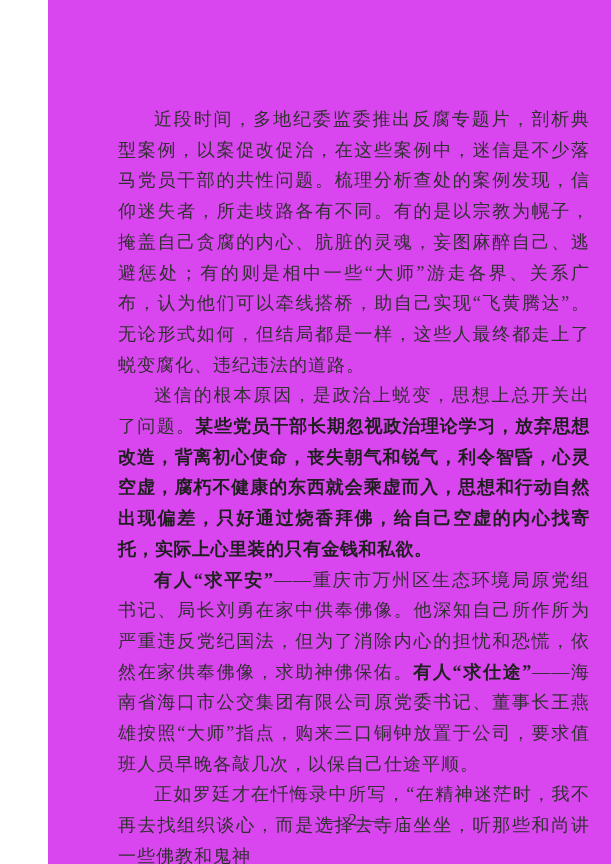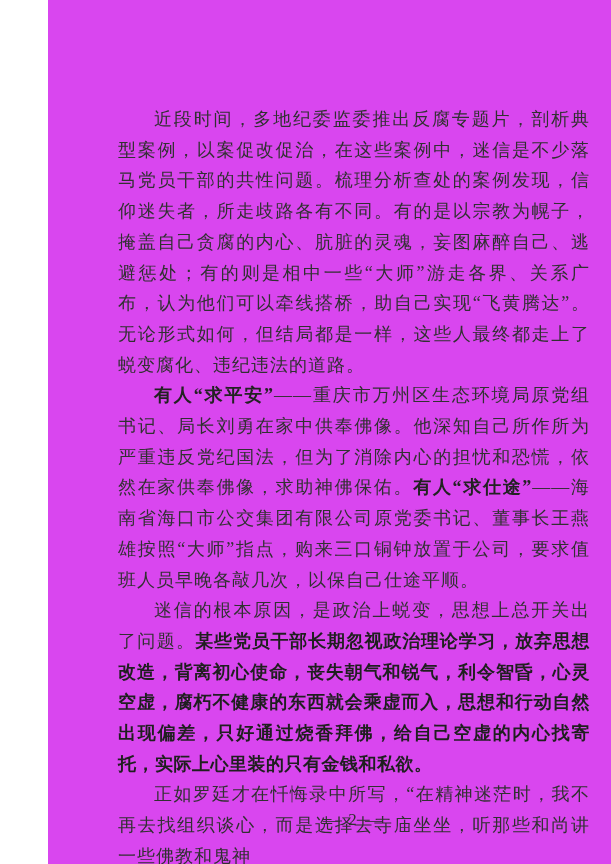--- a/index.html
+++ b/index.html
@@ -55,20 +55,20 @@
     color: #313131;
     letter-spacing: 2px;
   }
 </style>
 </head>
 <body>
 
 <div class="page">
   <div class="doc-body" id="doc-body">
       <p class="para"><span class="seg-regular">近段时间，多地纪委监委推出反腐专题片，剖析典型案例，以案促改促治，在这些案例中，迷信是不少落马党员干部的共性问题。梳理分析查处的案例发现，信仰迷失者，所走歧路各有不同。有的是以宗教为幌子，掩盖自己贪腐的内心、肮脏的灵魂，妄图麻醉自己、逃避惩处；有的则是相中一些“大师”游走各界、关系广布，认为他们可以牵线搭桥，助自己实现“飞黄腾达”。无论形式如何，但结局都是一样，这些人最终都走上了蜕变腐化、违纪违法的道路。</span></p>
+      <p class="para"><span class="seg-regular">迷信的根本原因，是政治上蜕变，思想上总开关出了问题。</span><span class="seg-bold-sans">某些党员干部长期忽视政治理论学习，放弃思想改造，背离初心使命，丧失朝气和锐气，利令智昏，心灵空虚，腐朽不健康的东西就会乘虚而入，思想和行动自然出现偏差，只好通过烧香拜佛，给自己空虚的内心找寄托，实际上心里装的只有金钱和私欲。</span></p>
       <p class="para"><span class="seg-bold-serif">有人“求平安”</span><span class="seg-regular">——重庆市万州区生态环境局原党组书记、局长刘勇在家中供奉佛像。他深知自己所作所为严重违反党纪国法，但为了消除内心的担忧和恐慌，依然在家供奉佛像，求助神佛保佑。</span><span class="seg-bold-serif">有人“求仕途”</span><span class="seg-regular">——海南省海口市公交集团有限公司原党委书记、董事长王燕雄按照“大师”指点，购来三口铜钟放置于公司，要求值班人员早晚各敲几次，以保自己仕途平顺。</span></p>
-      <p class="para"><span class="seg-regular">迷信的根本原因，是政治上蜕变，思想上总开关出了问题。</span><span class="seg-bold-sans">某些党员干部长期忽视政治理论学习，放弃思想改造，背离初心使命，丧失朝气和锐气，利令智昏，心灵空虚，腐朽不健康的东西就会乘虚而入，思想和行动自然出现偏差，只好通过烧香拜佛，给自己空虚的内心找寄托，实际上心里装的只有金钱和私欲。</span></p>
       <p class="para"><span class="seg-regular">正如罗廷才在忏悔录中所写，“在精神迷茫时，我不再去找组织谈心，而是选择去寺庙坐坐，听那些和尚讲一些佛教和鬼神</span></p>
     </div>
   <div class="footer">
     <span>— 2 —</span>
   </div>
 </div>
 
 </body></html>

